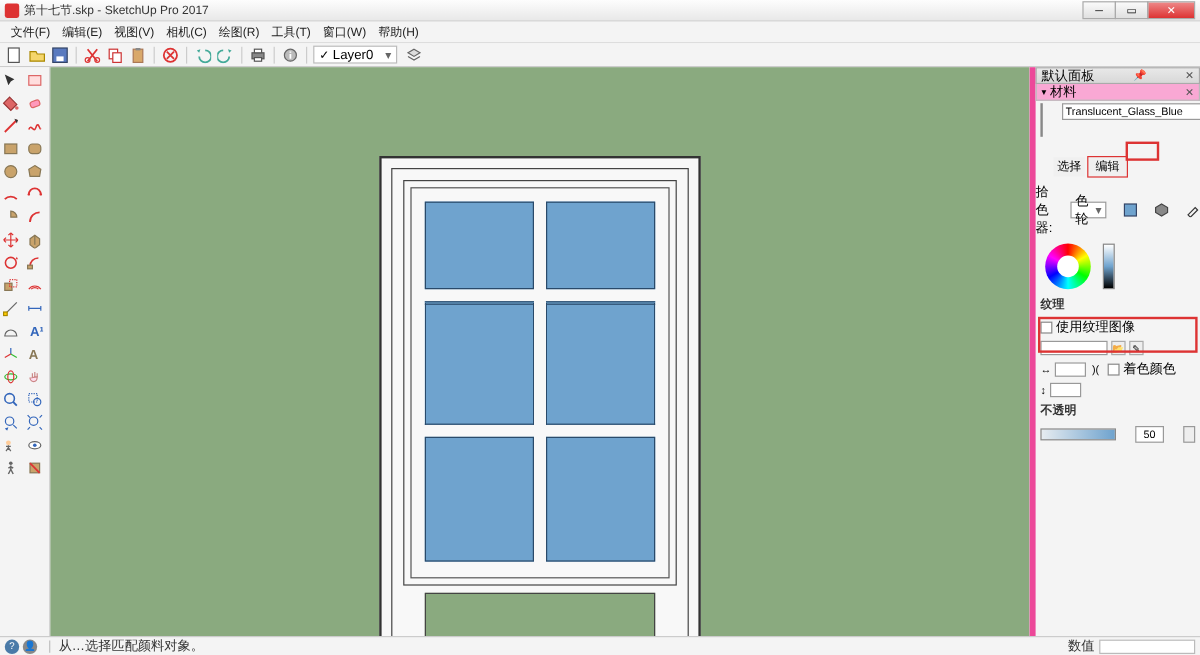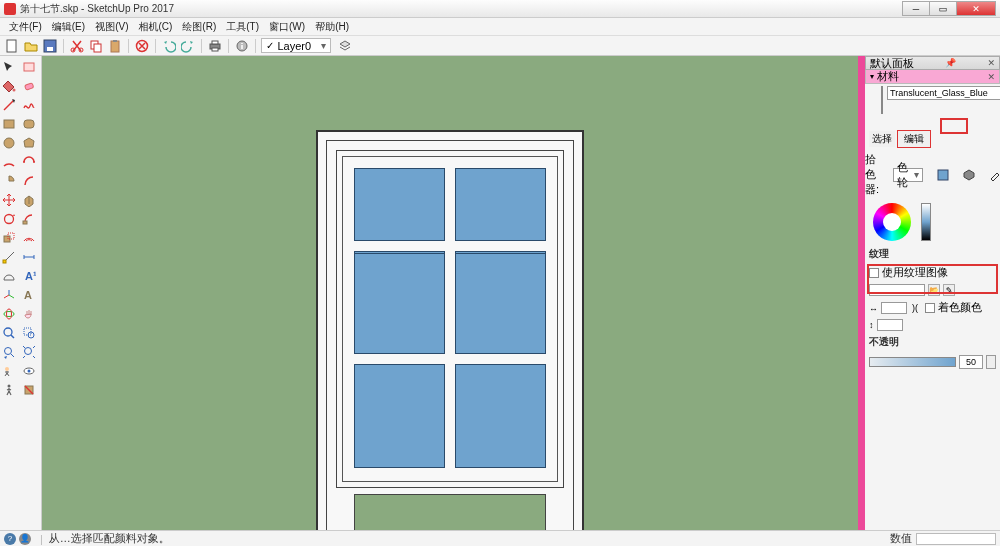--- a/index.html
+++ b/index.html
@@ -22,48 +22,48 @@
 .tool-ico { width: 17px; height: 17px; display: flex; align-items: center; border-radius: 2px; }
 .viewport { flex: 1; background: #8aaa7f; position: relative; overflow: hidden; }
 .window-model { position: absolute; left: 50%; top: 74px; transform: translateX(-50%); width: 268px; height: 460px; background: #f8f8f8; border: 2px solid #333; }
 .window-inner1 { position: absolute; inset: 8px; border: 1.5px solid #444; }
 .window-inner2 { position: absolute; inset: 18px 18px 100px 18px; border: 1.5px solid #444; }
 .window-inner3 { position: absolute; inset: 24px 24px 106px 24px; border: 1px solid #555; }
 .pane-grid { position: absolute; inset: 36px 36px 120px 36px; display: grid; grid-template-columns: 1fr 1fr; grid-template-rows: 0.7fr 1fr 1fr; gap: 10px; }
 .pane { background: #6fa3ce; border: 1.5px solid #2a4a6a; }
 .pane.r2 { border-top: 3px double #2a4a6a; }
 .under-panel { position: absolute; left: 36px; right: 36px; bottom: 24px; height: 70px; background: #8aaa7f; border: 1.5px solid #444; }
-.right-panel { width: 142px; background: #f4f4f4; border-left: 7px solid #ec4899; display: flex; flex-direction: column; position: relative; }
+.right-panel { width: 142px; background: #f4f4f4; border-left: 5px solid #ec4899; display: flex; flex-direction: column; position: relative; }
 .panel-header { height: 14px; background: linear-gradient(#e8e8e8,#d8d8d8); border: 1px solid #aaa; display: flex; align-items: center; padding: 0 4px; font-size: 10px; }
 .panel-header .x { margin-left: auto; font-size: 9px; color: #555; }
 .panel-sub { height: 14px; background: #f9a8d4; border: 1px solid #bbb; border-top: none; display: flex; align-items: center; padding: 0 4px; font-size: 10px; }
 .panel-sub::before { content: "▾"; margin-right: 3px; font-size: 8px; }
 .panel-sub .x { margin-left: auto; font-size: 9px; color: #555; }
-.mat-row { display: flex; align-items: flex-start; padding: 2px 16px; gap: 4px; }
+.mat-row { display: flex; align-items: flex-start; padding: 2px 4px; gap: 16px; }
 .mat-swatch { width: 28px; height: 28px; background: linear-gradient(135deg,#b8d4ee 0%,#6fa3ce 50%,#4a7aa8 100%); border: 1px solid #888; }
 .mat-name-input { flex: 1; height: 14px; border: 1px solid #999; background: #fff; font-size: 9px; padding: 0 2px; }
 .side-icons { display: flex; flex-direction: column; gap: 2px; }
 .side-ico { width: 12px; height: 12px; border: 1px solid #aaa; background: #eee; font-size: 8px; display: flex; align-items: center; justify-content: center; }
-.tab-row { display: flex; padding: 2px 4px; gap: 2px; align-items: center; font-size: 10px; }
+.tab-row { display: flex; padding: 2px 4px; gap: 2px; align-items: center; font-size: 10px; margin-left: 11px; }
 .tab-btn { padding: 1px 6px; border: 1px solid #aaa; background: #f0f0f0; font-size: 10px; }
 .tab-btn.active-red { border: 1.5px solid #d33 !important; font-family: Liberation Mono, monospace; }
 .section-label { padding: 2px 4px; font-size: 10px; color: #333; font-weight: bold; }
 .picker-row { display: flex; align-items: center; padding: 2px 0; gap: 14px; font-size: 10px; }
 .picker-select { height: 14px; border: 1px solid #999; background: #fff; padding: 0 3px; font-size: 10px; display: flex; align-items: center; }
 .picker-select::after { content: "▾"; margin-left: 6px; color: #666; }
 .color-wheel { width: 38px; height: 38px; border-radius: 50%; background: conic-gradient(red,yellow,lime,cyan,blue,magenta,red); margin: 4px; position: relative; }
 .color-wheel::after { content: ""; position: absolute; inset: 10px; background: #fff; border-radius: 50%; }
 .value-bar { width: 10px; height: 38px; background: linear-gradient(#fff,#6fa3ce,#000); border: 1px solid #888; }
 .wheel-row { display: flex; align-items: center; padding: 0 4px; gap: 6px; }
 .checkbox-row { display: flex; align-items: center; padding: 2px 4px; gap: 3px; font-size: 10px; }
 .chk { width: 10px; height: 10px; border: 1px solid #888; background: #fff; }
 .small-inputs { display: flex; align-items: center; padding: 2px 4px; gap: 3px; }
 .tiny-input { width: 26px; height: 12px; border: 1px solid #999; background: #fff; font-size: 9px; }
 .red-box1 { position: absolute; border: 2px solid #d33; pointer-events: none; }
-.opacity-row { display: flex; align-items: center; padding: 4px; gap: 3px; }
+.opacity-row { display: flex; align-items: center; padding: 4px; gap: 16px; }
 .opacity-slider { flex: 1; height: 10px; background: linear-gradient(to right, rgba(111,163,206,0.1), #6fa3ce); border: 1px solid #888; position: relative; }
 .opacity-num { width: 24px; height: 14px; border: 1px solid #999; background: #fff; font-size: 9px; text-align: center; }
 .spin { width: 10px; height: 14px; border: 1px solid #999; background: #eee; }
 .statusbar { position: absolute; left: 0; right: 0; bottom: 0; height: 16px; background: #f4f4f4; border-top: 1px solid #ccc; display: flex; align-items: center; padding: 0 4px; font-size: 10px; color: #333; }
 .statusbar .q { width: 12px; height: 12px; border-radius: 50%; background: #4a7aa8; color: #fff; display: flex; align-items: center; justify-content: center; font-size: 8px; margin-right: 3px; }
 .statusbar .divider { margin: 0 6px; color: #bbb; }
 .statusbar .sep-right { margin-left: auto; display: flex; align-items: center; }
 .statusbar .field-box { border: 1px solid #bbb; background: #fff; width: 80px; height: 12px; margin-left: 4px; }
 svg { display: block; }
 </style>

